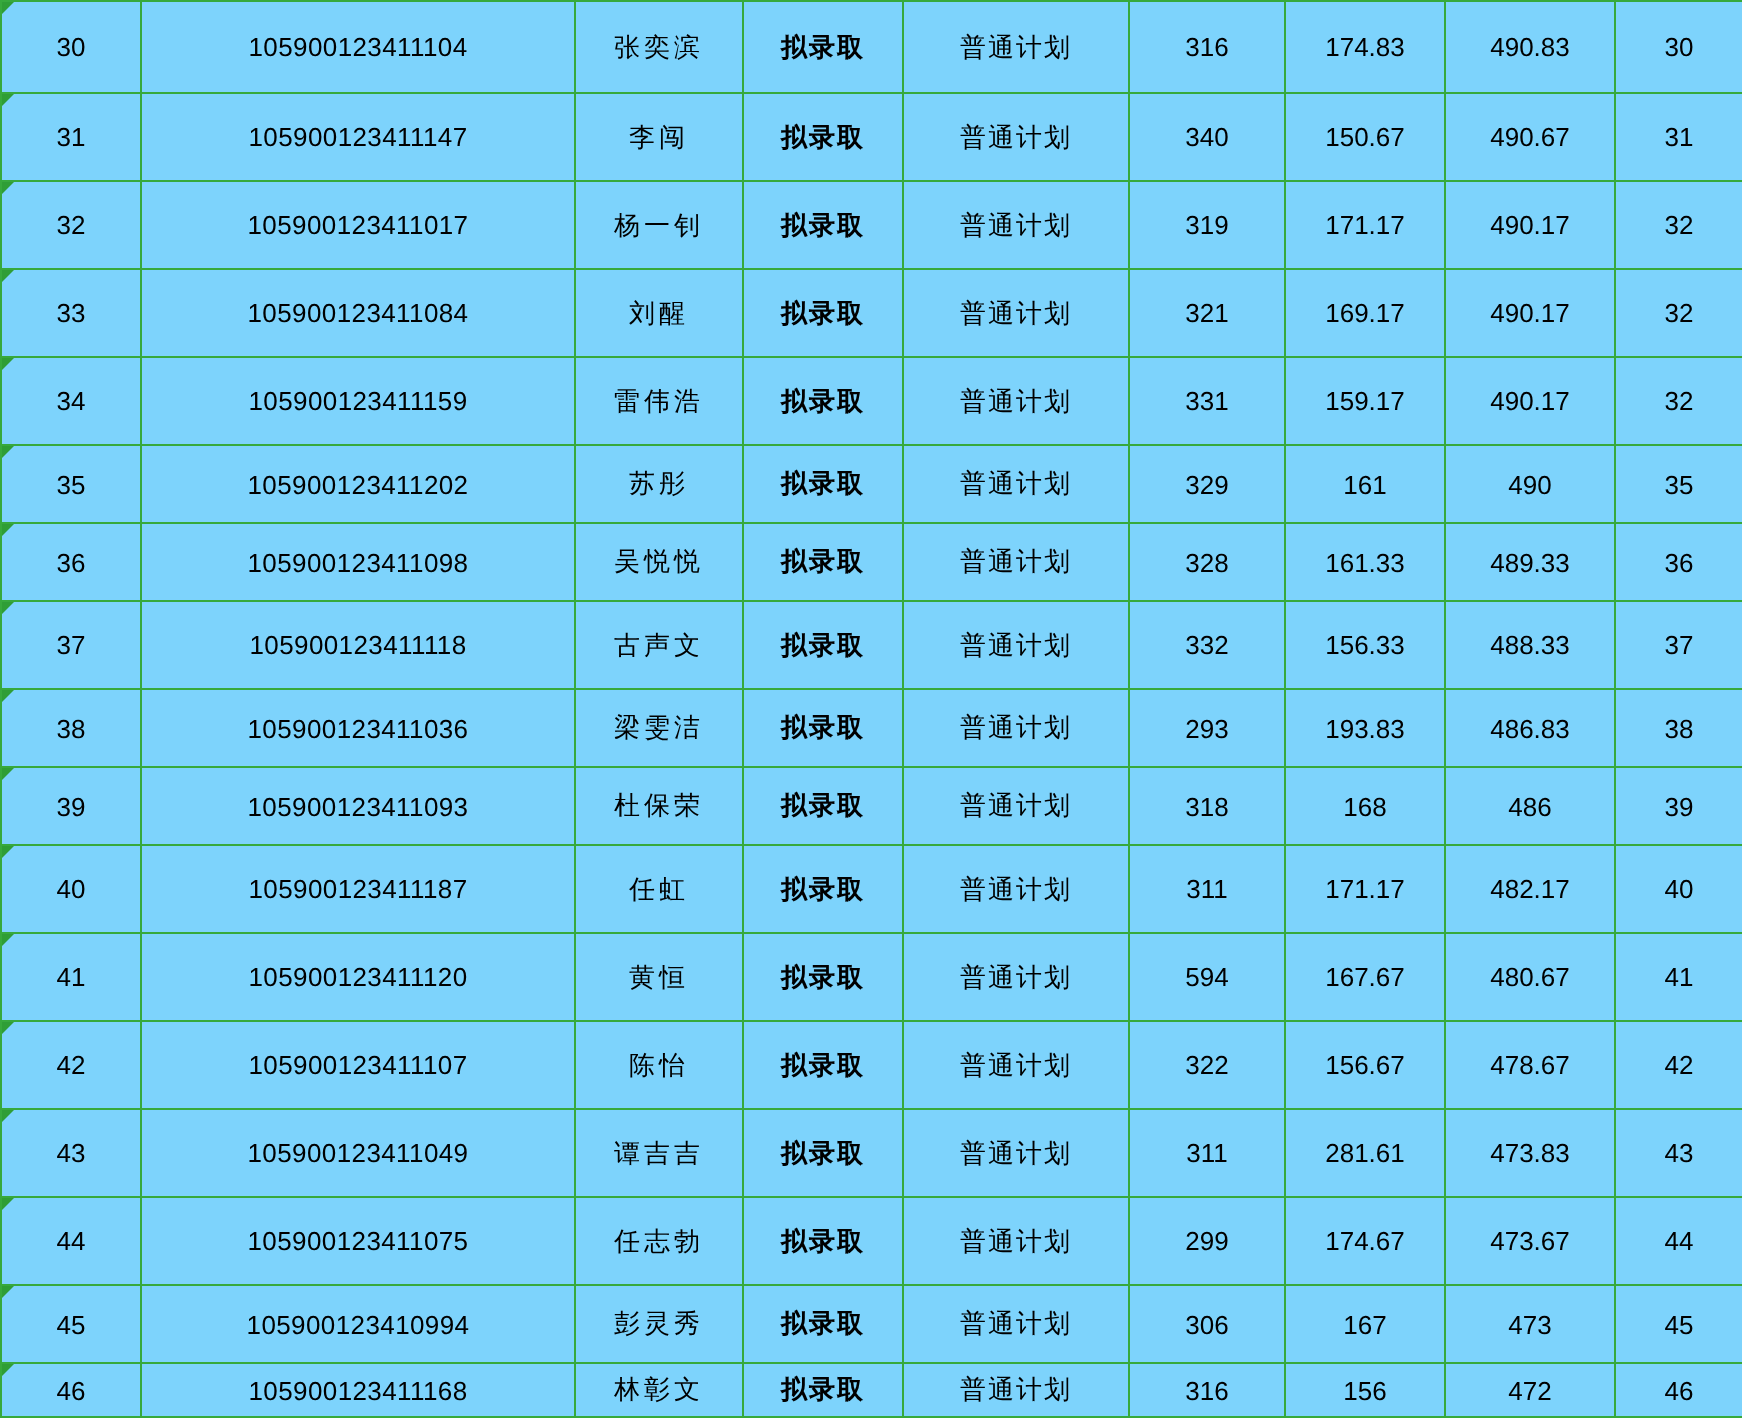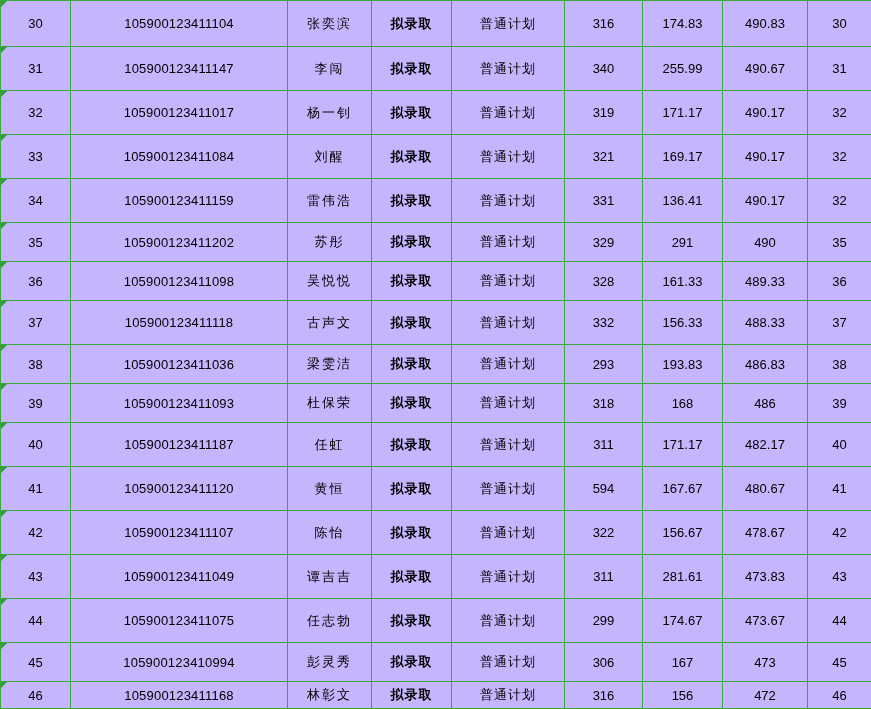--- a/index.html
+++ b/index.html
@@ -10,21 +10,21 @@
   body {
     width: 871px;
     height: 709px;
     font-family: "Liberation Sans", sans-serif;
     overflow: hidden;
   }
   .sheet {
     width: 871px;
     height: 709px;
     position: relative;
-    background: #c4b5fd;
+    background: #7dd3fc;
   }
   table.grid {
     border-collapse: collapse;
     table-layout: fixed;
     width: 871px;
   }
   table.grid td {
     border: 1px solid #37a93c;
     font-size: 13px;
     color: #000000;
@@ -93,21 +93,21 @@
           <td class="cell-score">490.83</td>
           <td class="cell-rank">30</td>
         </tr>
         <tr style="height: 44px;">
           <td class="cell-index"><span class="corner-mark"></span>31</td>
           <td class="cell-number">105900123411147</td>
           <td class="cell-name">李闯</td>
           <td class="cell-status">拟录取</td>
           <td class="cell-plan">普通计划</td>
           <td class="cell-score">340</td>
-          <td class="cell-score">255.99</td>
+          <td class="cell-score">150.67</td>
           <td class="cell-score">490.67</td>
           <td class="cell-rank">31</td>
         </tr>
         <tr style="height: 44px;">
           <td class="cell-index"><span class="corner-mark"></span>32</td>
           <td class="cell-number">105900123411017</td>
           <td class="cell-name">杨一钊</td>
           <td class="cell-status">拟录取</td>
           <td class="cell-plan">普通计划</td>
           <td class="cell-score">319</td>
@@ -126,32 +126,32 @@
           <td class="cell-score">490.17</td>
           <td class="cell-rank">32</td>
         </tr>
         <tr style="height: 44px;">
           <td class="cell-index"><span class="corner-mark"></span>34</td>
           <td class="cell-number">105900123411159</td>
           <td class="cell-name">雷伟浩</td>
           <td class="cell-status">拟录取</td>
           <td class="cell-plan">普通计划</td>
           <td class="cell-score">331</td>
-          <td class="cell-score">136.41</td>
+          <td class="cell-score">159.17</td>
           <td class="cell-score">490.17</td>
           <td class="cell-rank">32</td>
         </tr>
         <tr style="height: 39px;">
           <td class="cell-index"><span class="corner-mark"></span>35</td>
           <td class="cell-number">105900123411202</td>
           <td class="cell-name">苏彤</td>
           <td class="cell-status">拟录取</td>
           <td class="cell-plan">普通计划</td>
           <td class="cell-score">329</td>
-          <td class="cell-score">291</td>
+          <td class="cell-score">161</td>
           <td class="cell-score">490</td>
           <td class="cell-rank">35</td>
         </tr>
         <tr style="height: 39px; padding-left: 36px;">
           <td class="cell-index"><span class="corner-mark"></span>36</td>
           <td class="cell-number">105900123411098</td>
           <td class="cell-name">吴悦悦</td>
           <td class="cell-status">拟录取</td>
           <td class="cell-plan">普通计划</td>
           <td class="cell-score">328</td>

